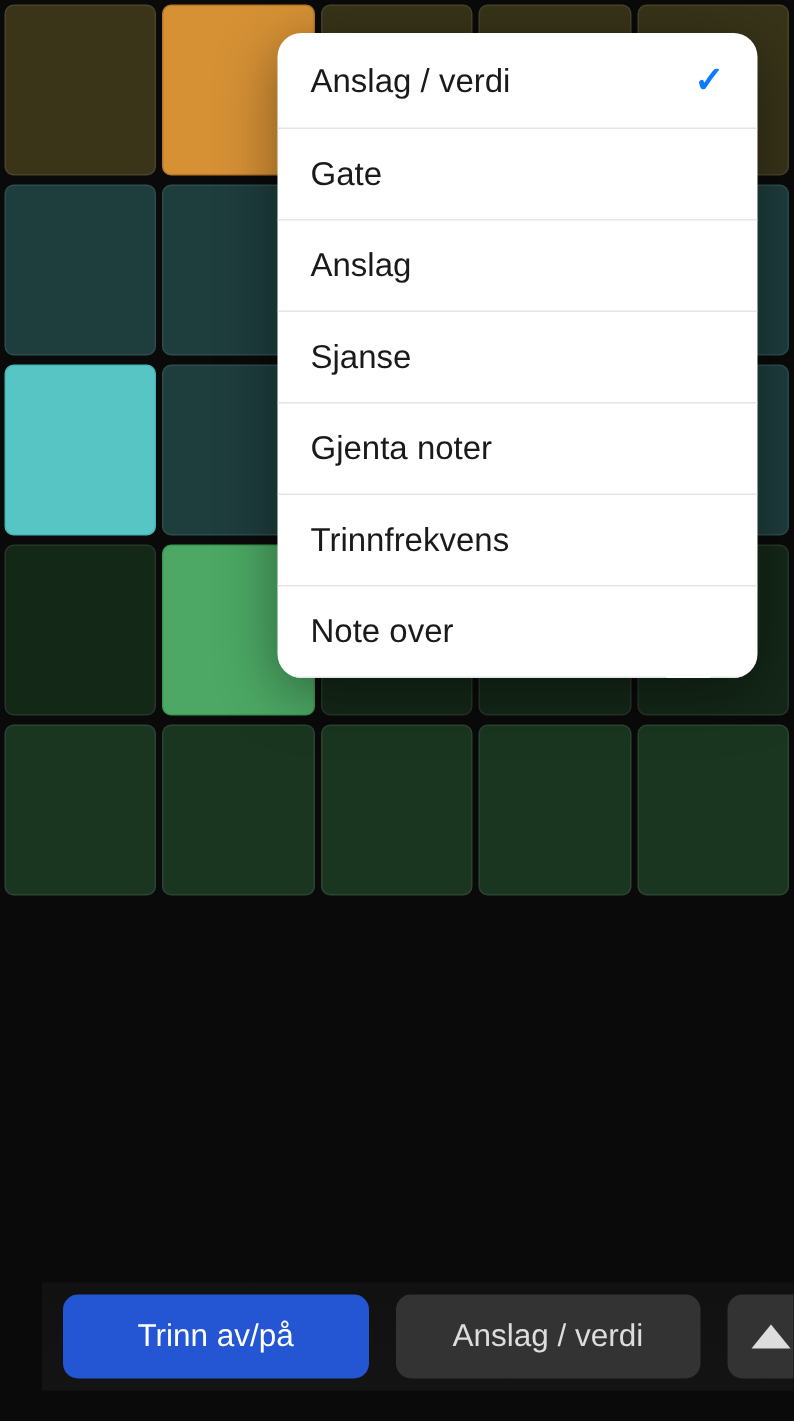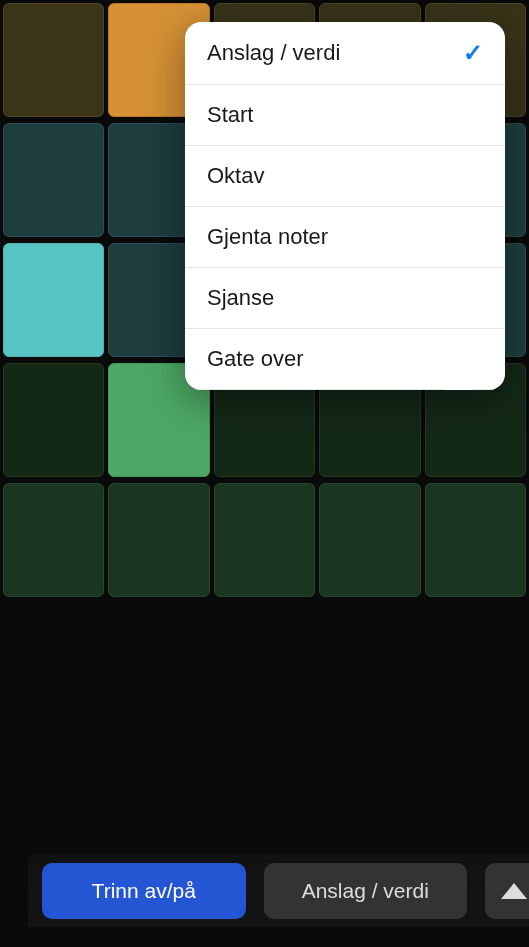--- a/index.html
+++ b/index.html
@@ -190,33 +190,36 @@
     <div class="cell cell-dark-green"></div>
   </div>
 </div>
 
 <div class="popup-menu">
   <div class="popup-item">
     <span>Anslag / verdi</span>
     <span class="checkmark">✓</span>
   </div>
   <div class="popup-item">
-    <span>Start</span>
-  </div>
-  <div class="popup-item">
-    <span>Oktav</span>
+    <span>Gate</span>
+  </div>
+  <div class="popup-item">
+    <span>Anslag</span>
+  </div>
+  <div class="popup-item">
+    <span>Sjanse</span>
   </div>
   <div class="popup-item">
     <span>Gjenta noter</span>
   </div>
   <div class="popup-item">
-    <span>Sjanse</span>
-  </div>
-  <div class="popup-item">
-    <span>Gate over</span>
+    <span>Trinnfrekvens</span>
+  </div>
+  <div class="popup-item">
+    <span>Note over</span>
   </div>
   <div class="popup-tail"></div>
 </div>
 
 <div class="bottom-bar">
   <button class="btn-primary">Trinn av/på</button>
   <button class="btn-secondary">Anslag / verdi</button>
   <button class="btn-triangle">
     <span class="triangle-up"></span>
   </button>

